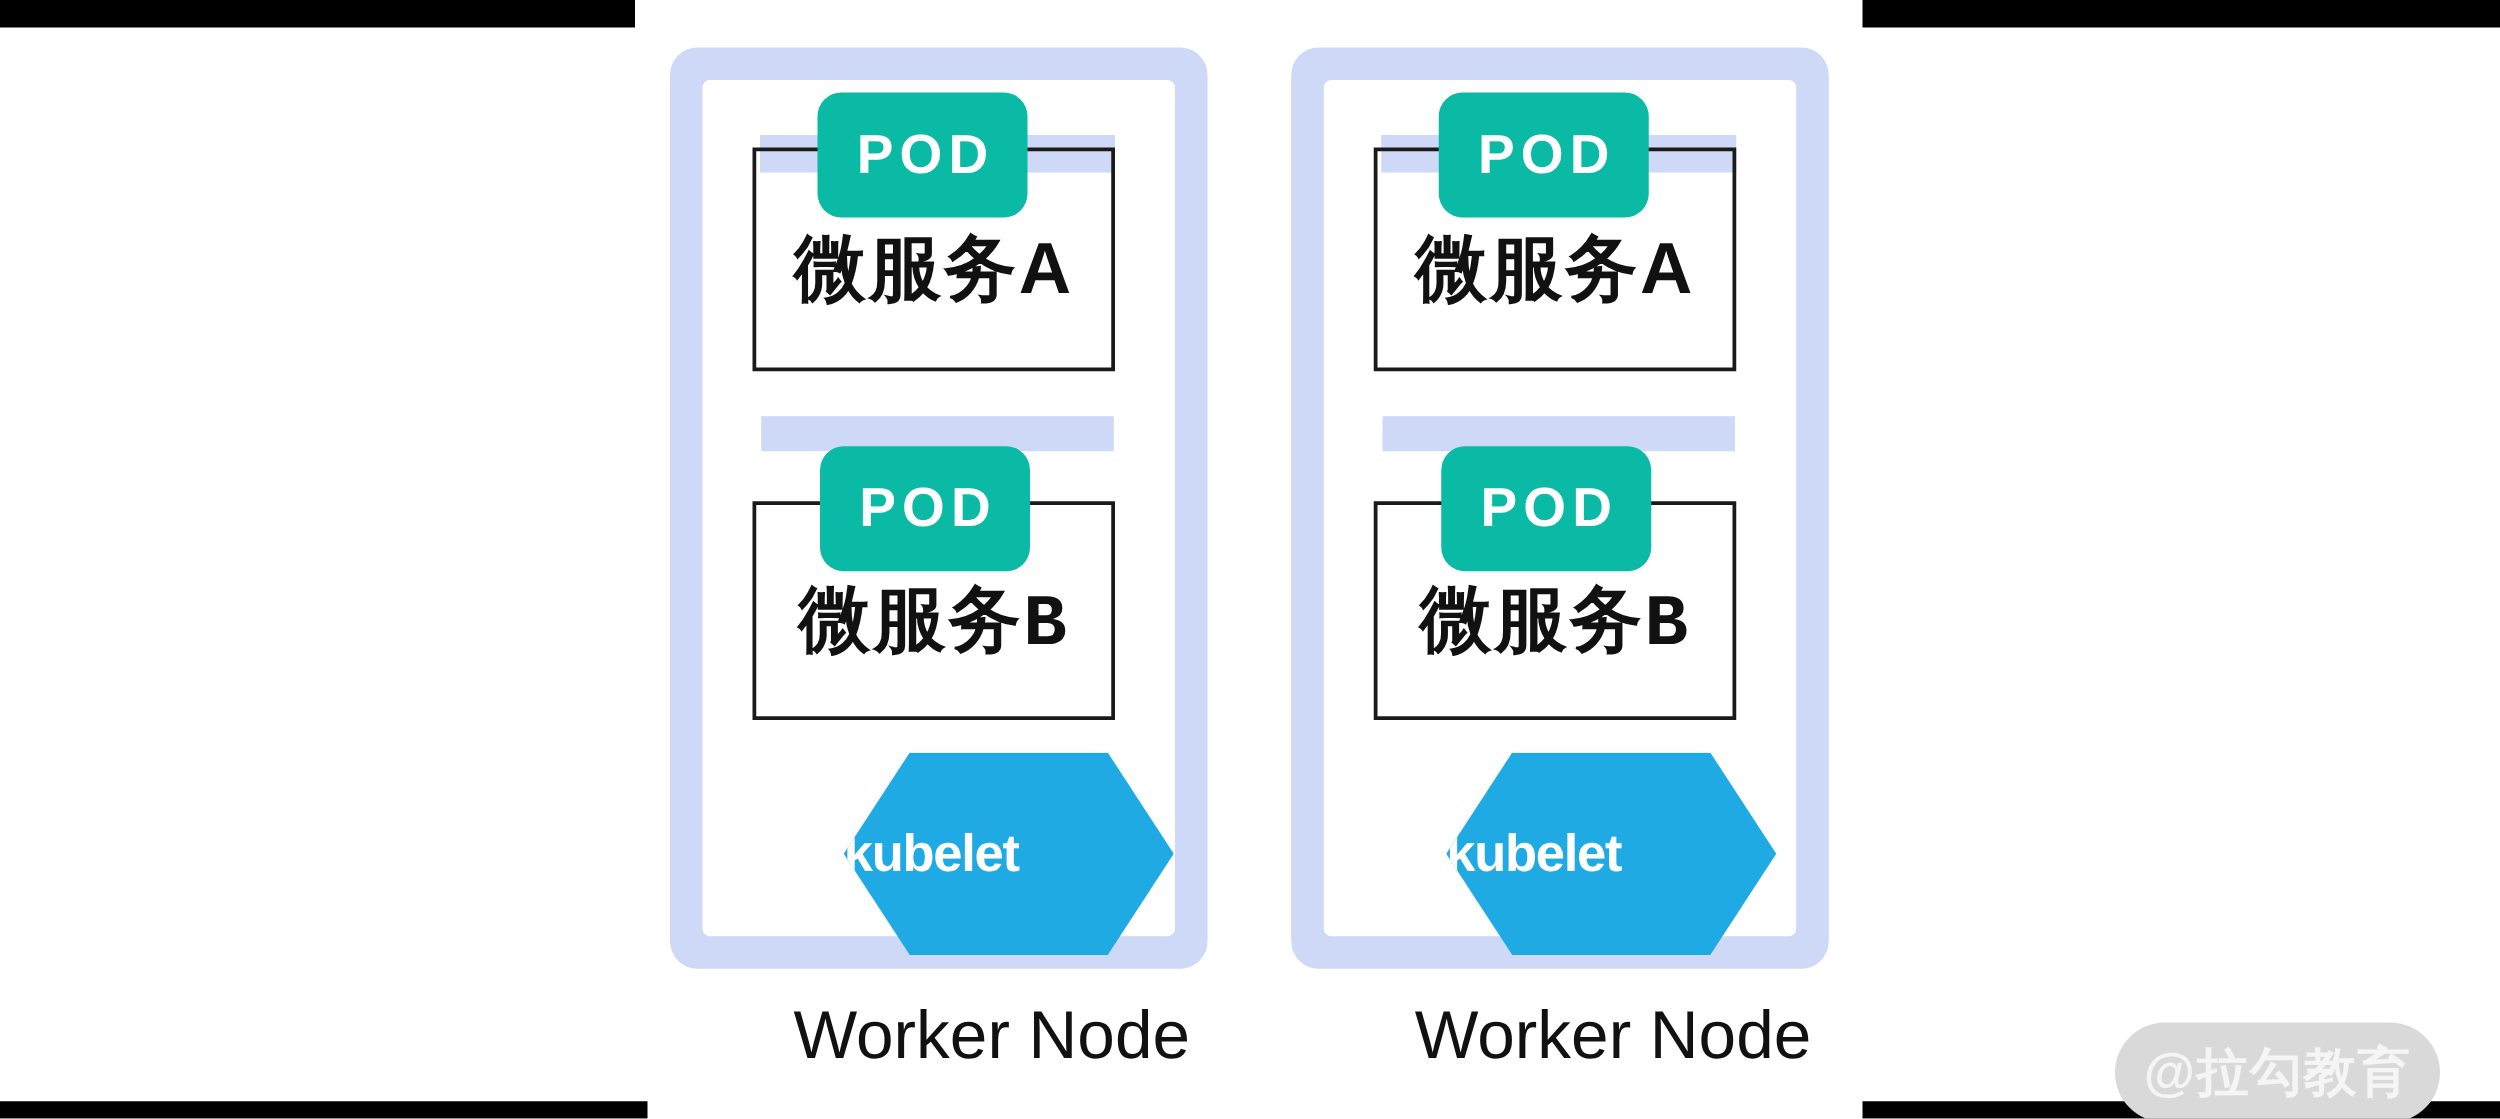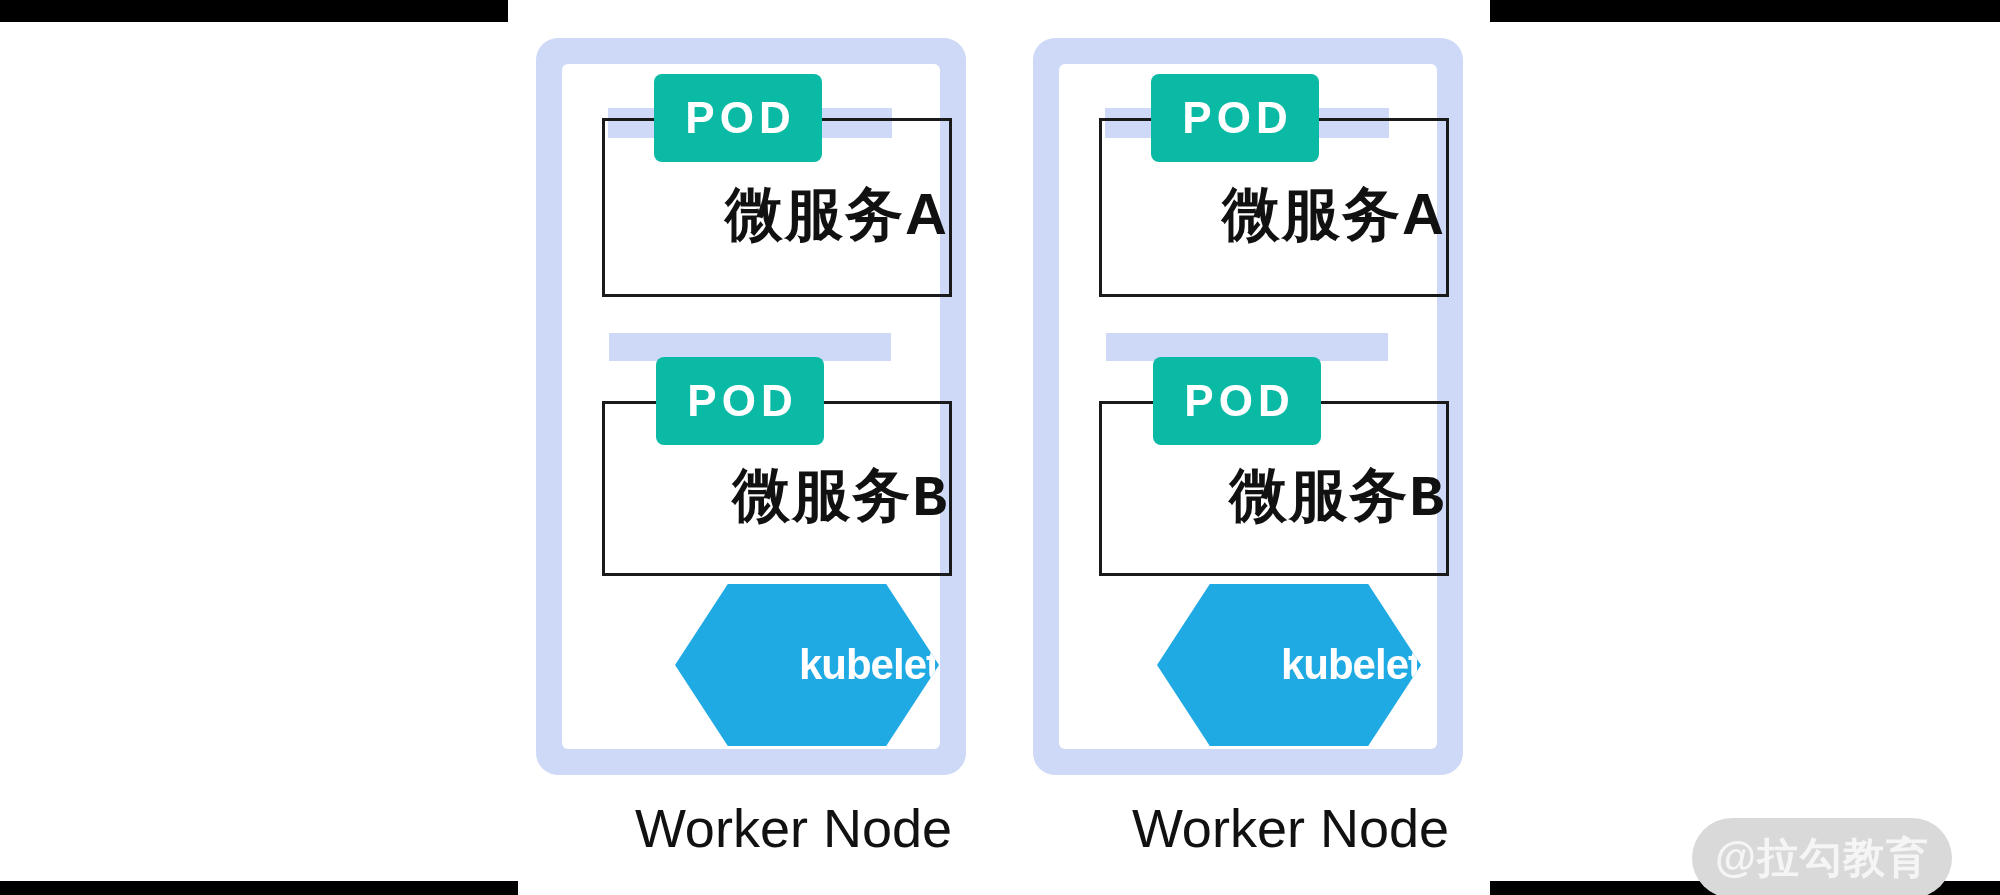--- a/index.html
+++ b/index.html
@@ -25,51 +25,51 @@
     position:absolute; left:26px; top:26px; right:26px; bottom:26px;
     background:#fff; border-radius:6px;
   }
   
   .bar{position:absolute; background:var(--node_frame,#cdd9f7); z-index:1;}
   .bar-top{left:72px; top:70px;  width:284px; height:30px;}
   .bar-sep{left:73px; top:295px; width:282px; height:28px;}
 
   
   .svc-box{
-    position:absolute; left:66px; width:350px; z-index:2;
+    position:absolute; left:66px; width:290px; z-index:2;
     border:3px solid var(--box_border,#1a1a1a); box-sizing:border-box;
-    display:flex; align-items:center; justify-content:flex-end;
+    display:flex; align-items:center; justify-content:center;
     background:transparent;
   }
   .box-a{top:80px;  height:179px;}
   .box-b{top:363px; height:175px;font-family:Liberation Mono, monospace;}
   .svc-label{
     font-size:58px; font-weight:bold; color:var(--text,#111);
     letter-spacing:2px; padding-top:14px; white-space:nowrap;
   }
 
   
   .pod-badge{
-    position:absolute; width:168px; height:88px; z-index:3;
-    background:var(--pod_badge,#0bbaa5); border-radius:8px;
+    position:absolute; width:168px; height:100px; z-index:3;
+    background:var(--pod_badge,#0bbaa5); border-radius:19px;
     display:flex; align-items:center; justify-content:center;
   }
   .badge-a{left:118px; top:36px;}
   .badge-b{left:120px; top:319px;}
   .pod-label{
     color:#fff; font-size:44px; font-weight:bold; letter-spacing:5px;
     padding-left:5px; 
   }
 
   
   .hexagon{
-    position:absolute; top:546px; width:264px; height:162px; z-index:2;
+    position:absolute; top:564px; width:264px; height:162px; z-index:2;
     background:var(--hexagon,#1faae4);
     clip-path:polygon(0% 50%, 20% 0%, 80% 0%, 100% 50%, 80% 100%, 20% 100%);
-    display:flex; align-items:center; justify-content:flex-end;
+    display:flex; align-items:center; justify-content:flex-start;
   }
   .node1 .hexagon{left:139px;}
   .node2 .hexagon{left:124px;}
   .hex-label{color:#fff; font-size:42px; font-weight:bold; letter-spacing:-1px;}
 
   
   .node-label{
     position:absolute; top:797px; width:430px; text-align:right;
     font-size:54px; color:var(--text,#111);
     transform:translateX(-14px); white-space:nowrap;

